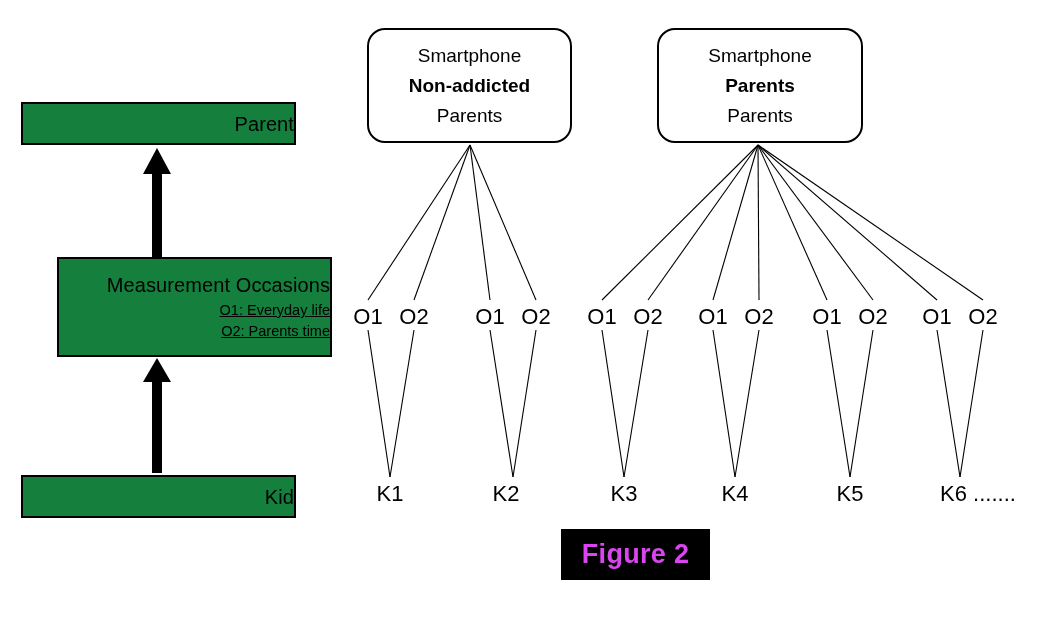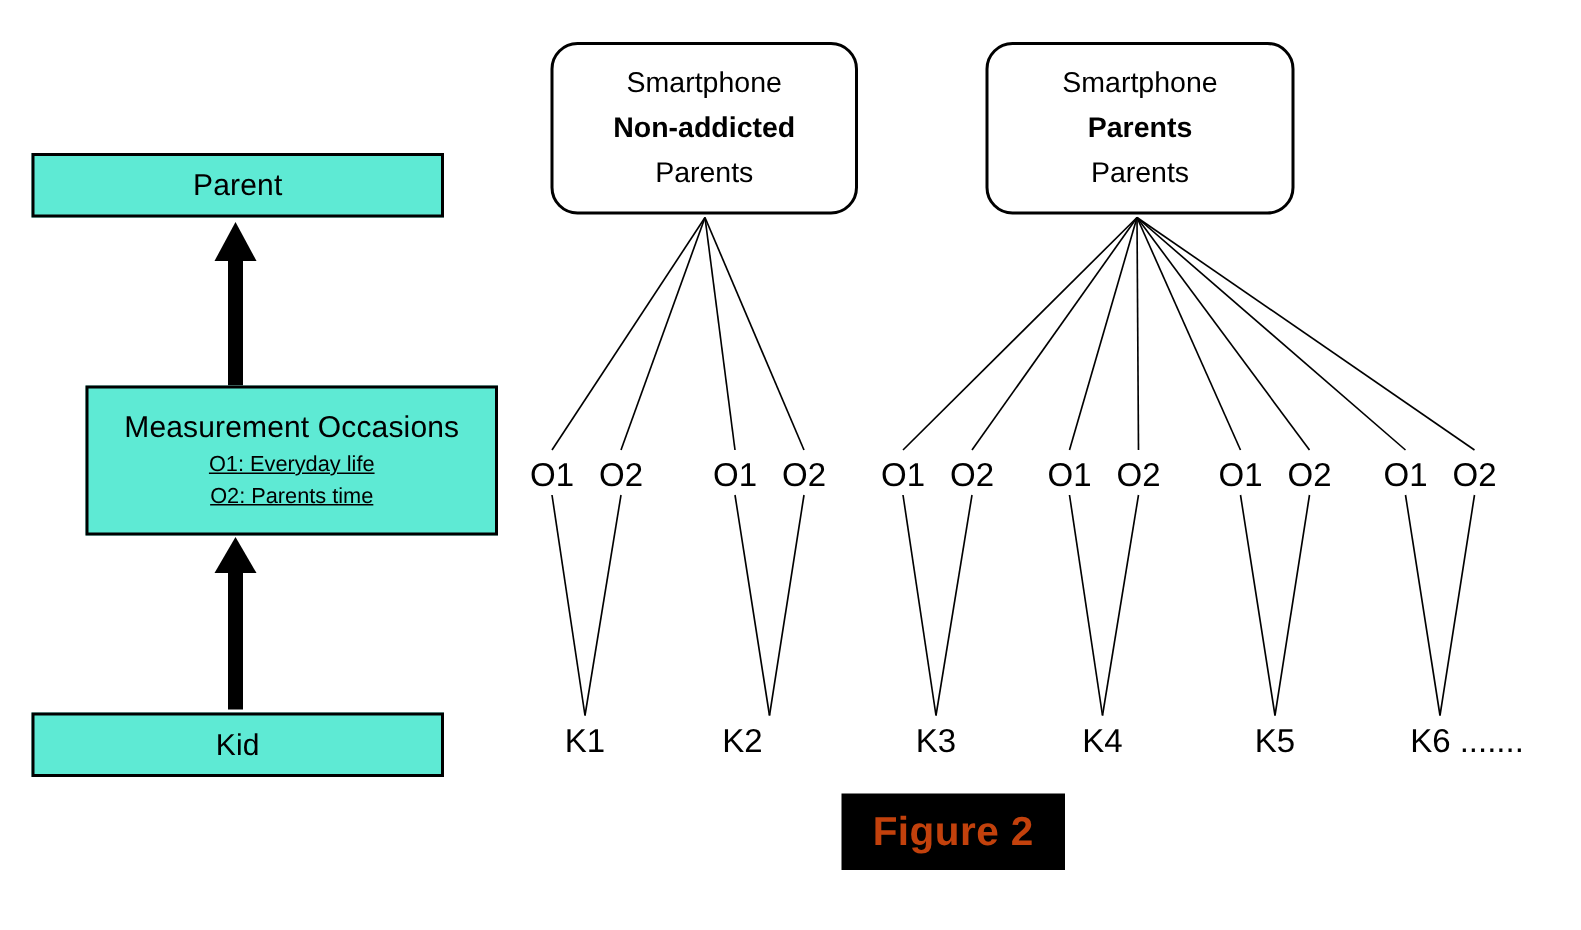--- a/index.html
+++ b/index.html
@@ -22,24 +22,24 @@
     top: 0;
     width: 1054px;
     height: 620px;
     pointer-events: none;
   }
   
   .rect-box {
     position: absolute;
     box-sizing: border-box;
     border: 2px solid #000000;
-    background: #5eead4;
+    background: #15803d;
     display: flex;
     flex-direction: column;
-    align-items: center;
+    align-items: flex-end;
     justify-content: center;
     text-align: center;
   }
   .box-title {
     font-size: 20px;
     line-height: 26px;
     letter-spacing: 0.1px;
   }
   .box-sub {
     font-size: 14.5px;
@@ -83,21 +83,21 @@
   .k-label { top: 484px; }
 
   
   #figure-banner {
     position: absolute;
     left: 561px;
     top: 529px;
     width: 149px;
     height: 51px;
     background: #000000;
-    color: #c2410c;
+    color: #d946ef;
     display: flex;
     align-items: center;
     justify-content: center;
     font-size: 27px;
     font-weight: bold;
     letter-spacing: 0.3px;
   }
 </style>
 </head>
 <body>
@@ -180,21 +180,21 @@
   <div class="leaf-label o-label" style="left:602px">O1</div>
   <div class="leaf-label o-label" style="left:648px">O2</div>
   <div class="leaf-label o-label" style="left:713px">O1</div>
   <div class="leaf-label o-label" style="left:759px">O2</div>
   <div class="leaf-label o-label" style="left:827px">O1</div>
   <div class="leaf-label o-label" style="left:873px">O2</div>
   <div class="leaf-label o-label" style="left:937px">O1</div>
   <div class="leaf-label o-label" style="left:983px">O2</div>
 
   <div class="leaf-label k-label" style="left:390px">K1</div>
-  <div class="leaf-label k-label" style="left:495px">K2</div>
+  <div class="leaf-label k-label" style="left:506px">K2</div>
   <div class="leaf-label k-label" style="left:624px">K3</div>
   <div class="leaf-label k-label" style="left:735px">K4</div>
   <div class="leaf-label k-label" style="left:850px">K5</div>
   <div class="leaf-label k-label" style="left:978px">K6 .......</div>
 
   <div id="figure-banner">Figure 2</div>
 
 </div>
 
 </body></html>

